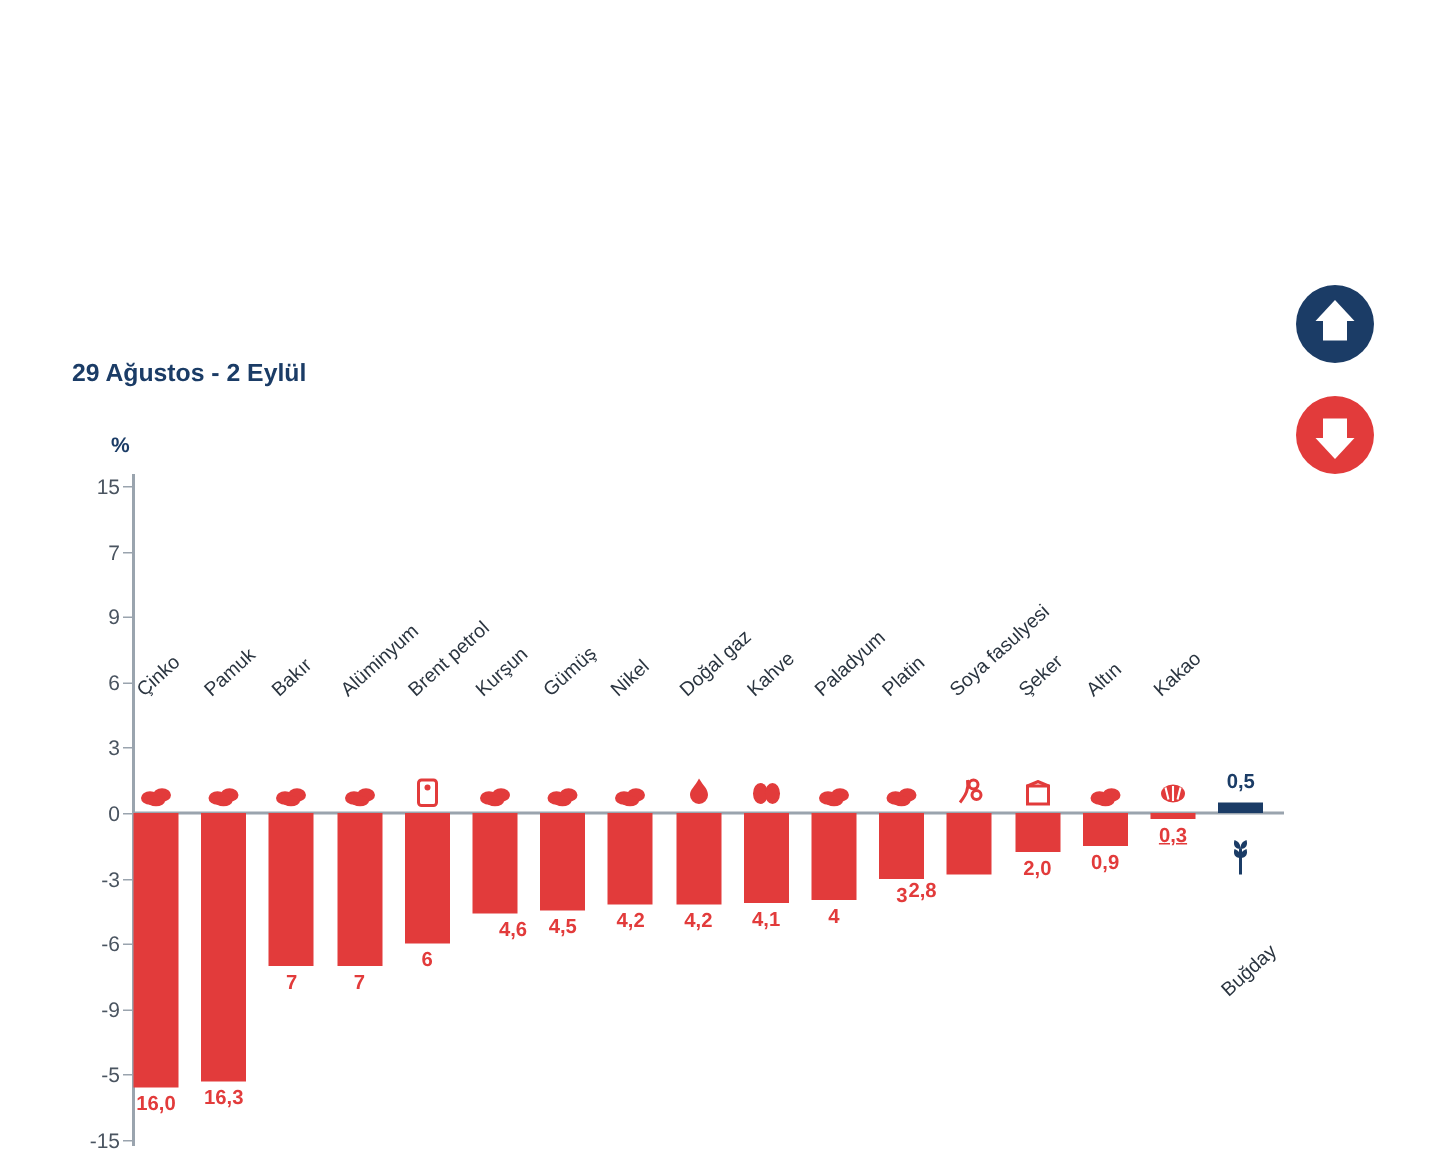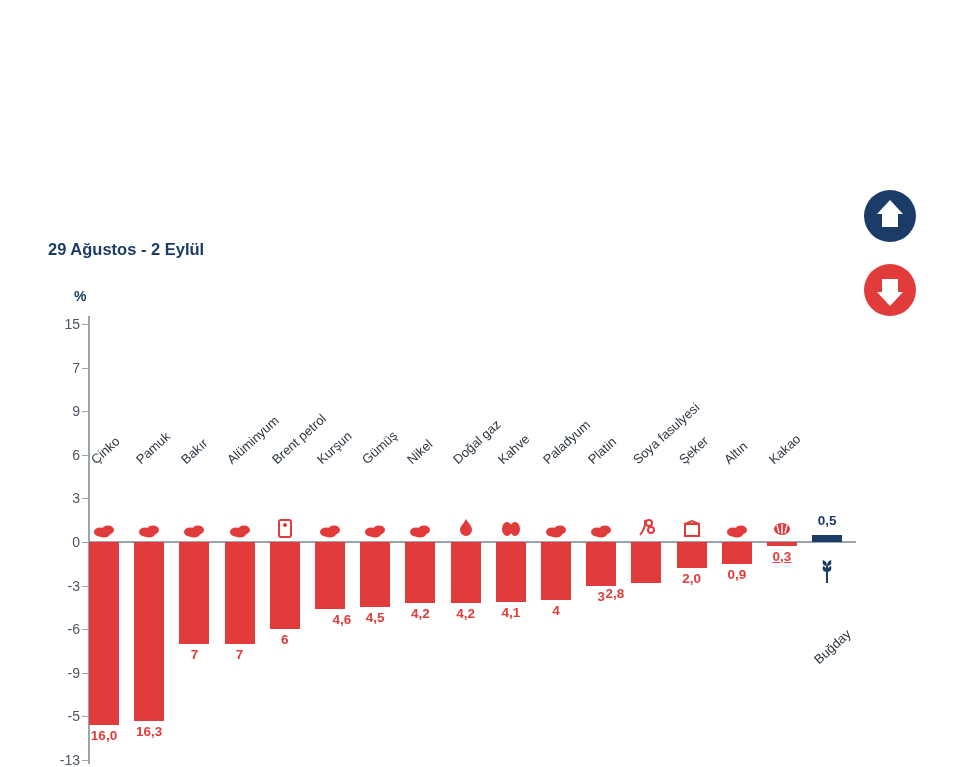--- a/index.html
+++ b/index.html
@@ -226,21 +226,21 @@
         <div class="ytick" style="top: 262px;">0</div>
         <div class="ytick-mark" style="top: 262px;"></div>
         <div class="ytick" style="top: 305.59px;">-3</div>
         <div class="ytick-mark" style="top: 305.59px;"></div>
         <div class="ytick" style="top: 349.18px;">-6</div>
         <div class="ytick-mark" style="top: 349.18px;"></div>
         <div class="ytick" style="top: 392.77px;">-9</div>
         <div class="ytick-mark" style="top: 392.77px;"></div>
         <div class="ytick" style="top: 436.36px;">-5</div>
         <div class="ytick-mark" style="top: 436.36px;"></div>
-        <div class="ytick" style="top: 479.95px;">-13</div>
+        <div class="ytick" style="top: 479.95px;">-15</div>
         <div class="ytick-mark" style="top: 479.95px;"></div>
       </div>
     <div id="bars">
         <div class="bar" style="left: 89px; width: 30px; top: 262px; height: 183.078px;"></div>
         <div class="bar-value" style="left: 104px; top: 448.078px;">16,0</div>
         <div class="icon-badge" style="left: 104px; top: 236px;">
           <svg width="22" height="16" viewBox="0 0 22 16">
             <ellipse cx="7" cy="10" rx="6" ry="4.5" fill="#e23b3b"></ellipse>
             <ellipse cx="15" cy="8" rx="6" ry="4.5" fill="#e23b3b"></ellipse>
             <ellipse cx="11" cy="12" rx="6" ry="3.5" fill="#e23b3b"></ellipse>

